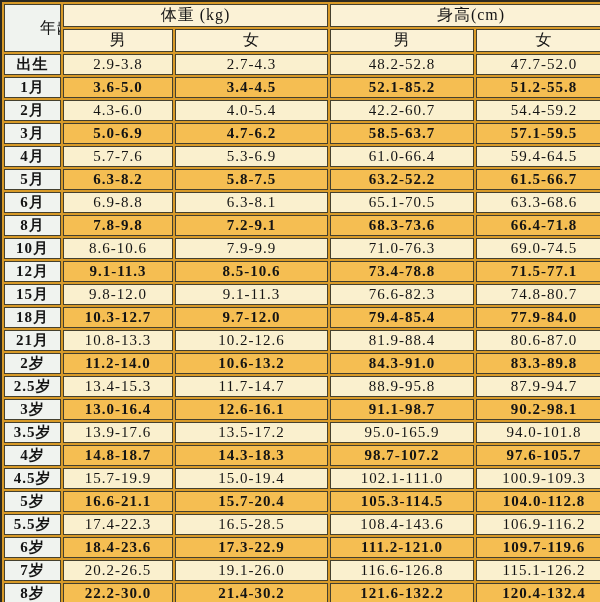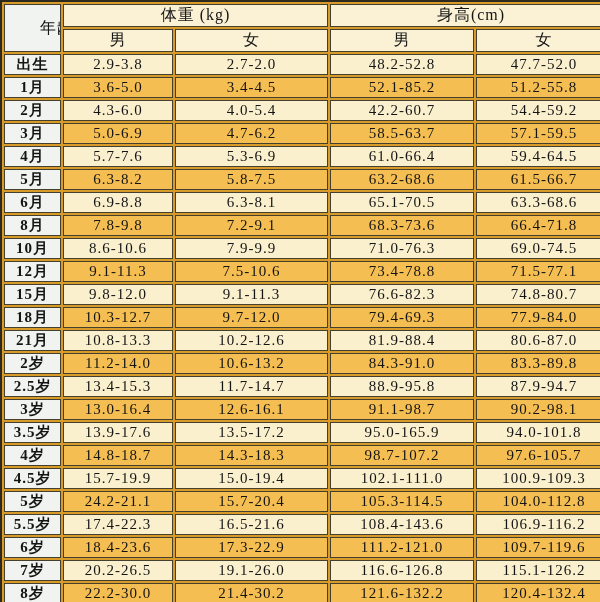--- a/index.html
+++ b/index.html
@@ -40,21 +40,21 @@
   thead th.age-head {
     background: var(--age-column, #f0f3ef);
     padding-left: 35px;
   }
   tbody th.age-cell {
     background: var(--age-column, #f0f3ef);
     font-size: 15px;
     font-weight: bold;
   }
   tbody tr.row-cream td { background: var(--row-cream, #faf0ce); }
-  tbody tr.row-orange td { background: var(--row-orange, #f5be52); }
+  tbody tr.row-orange td { background: var(--row-orange, #f5be52); font-weight: bold; }
 </style>
 </head>
 <body>
 
 <table>
   <colgroup>
     <col style="width:57px">
     <col style="width:110px">
     <col style="width:153px">
     <col style="width:144px">
@@ -70,21 +70,21 @@
       <th>男</th>
       <th>女</th>
       <th>男</th>
       <th>女</th>
     </tr>
   </thead>
   <tbody>
       <tr class="row-cream">
         <th class="age-cell">出生</th>
         <td>2.9-3.8</td>
-        <td>2.7-2.0</td>
+        <td>2.7-4.3</td>
         <td>48.2-52.8</td>
         <td>47.7-52.0</td>
       </tr>
       <tr class="row-orange">
         <th class="age-cell">1月</th>
         <td>3.6-5.0</td>
         <td>3.4-4.5</td>
         <td>52.1-85.2</td>
         <td>51.2-55.8</td>
       </tr>
@@ -106,21 +106,21 @@
         <th class="age-cell">4月</th>
         <td>5.7-7.6</td>
         <td>5.3-6.9</td>
         <td>61.0-66.4</td>
         <td>59.4-64.5</td>
       </tr>
       <tr class="row-orange">
         <th class="age-cell">5月</th>
         <td>6.3-8.2</td>
         <td>5.8-7.5</td>
-        <td>63.2-68.6</td>
+        <td>63.2-52.2</td>
         <td>61.5-66.7</td>
       </tr>
       <tr class="row-cream">
         <th class="age-cell">6月</th>
         <td>6.9-8.8</td>
         <td>6.3-8.1</td>
         <td>65.1-70.5</td>
         <td>63.3-68.6</td>
       </tr>
       <tr class="row-orange">
@@ -133,36 +133,36 @@
       <tr class="row-cream">
         <th class="age-cell">10月</th>
         <td>8.6-10.6</td>
         <td>7.9-9.9</td>
         <td>71.0-76.3</td>
         <td>69.0-74.5</td>
       </tr>
       <tr class="row-orange">
         <th class="age-cell">12月</th>
         <td>9.1-11.3</td>
-        <td>7.5-10.6</td>
+        <td>8.5-10.6</td>
         <td>73.4-78.8</td>
         <td>71.5-77.1</td>
       </tr>
       <tr class="row-cream">
         <th class="age-cell">15月</th>
         <td>9.8-12.0</td>
         <td>9.1-11.3</td>
         <td>76.6-82.3</td>
         <td>74.8-80.7</td>
       </tr>
       <tr class="row-orange">
         <th class="age-cell">18月</th>
         <td>10.3-12.7</td>
         <td>9.7-12.0</td>
-        <td>79.4-69.3</td>
+        <td>79.4-85.4</td>
         <td>77.9-84.0</td>
       </tr>
       <tr class="row-cream">
         <th class="age-cell">21月</th>
         <td>10.8-13.3</td>
         <td>10.2-12.6</td>
         <td>81.9-88.4</td>
         <td>80.6-87.0</td>
       </tr>
       <tr class="row-orange">
@@ -202,29 +202,29 @@
       </tr>
       <tr class="row-cream">
         <th class="age-cell">4.5岁</th>
         <td>15.7-19.9</td>
         <td>15.0-19.4</td>
         <td>102.1-111.0</td>
         <td>100.9-109.3</td>
       </tr>
       <tr class="row-orange">
         <th class="age-cell">5岁</th>
-        <td>24.2-21.1</td>
+        <td>16.6-21.1</td>
         <td>15.7-20.4</td>
         <td>105.3-114.5</td>
         <td>104.0-112.8</td>
       </tr>
       <tr class="row-cream">
         <th class="age-cell">5.5岁</th>
         <td>17.4-22.3</td>
-        <td>16.5-21.6</td>
+        <td>16.5-28.5</td>
         <td>108.4-143.6</td>
         <td>106.9-116.2</td>
       </tr>
       <tr class="row-orange">
         <th class="age-cell">6岁</th>
         <td>18.4-23.6</td>
         <td>17.3-22.9</td>
         <td>111.2-121.0</td>
         <td>109.7-119.6</td>
       </tr>

